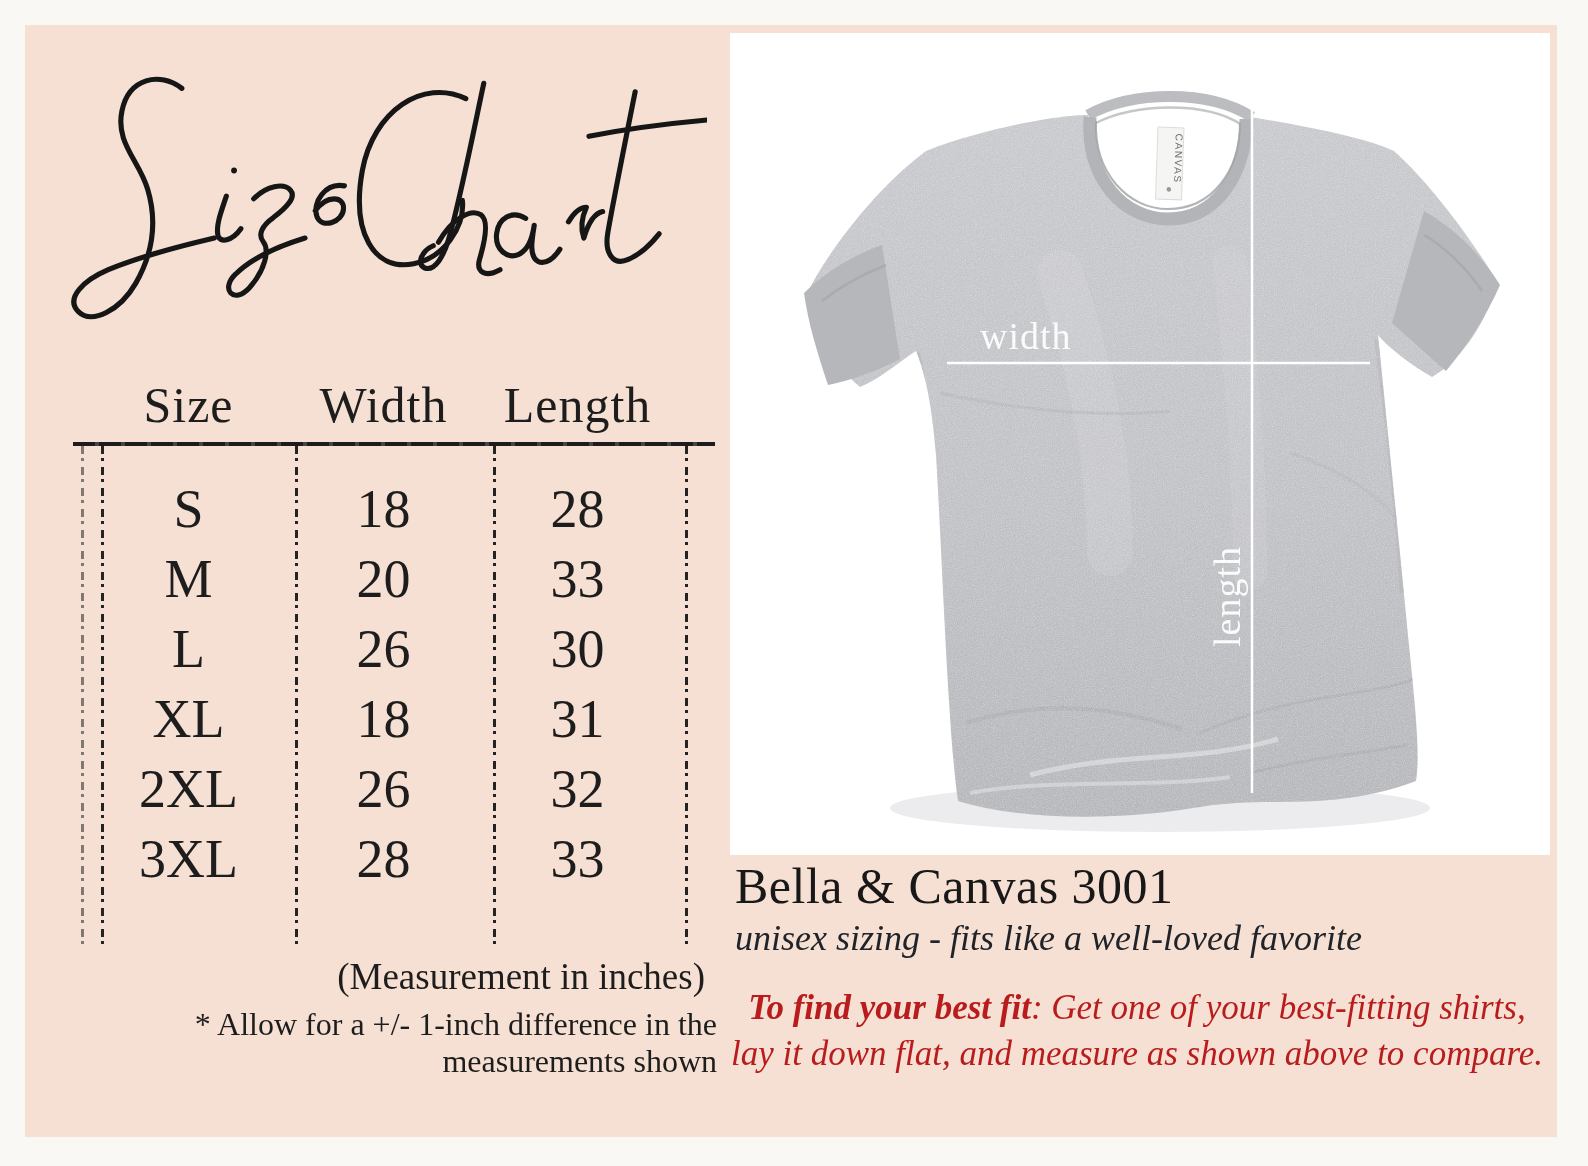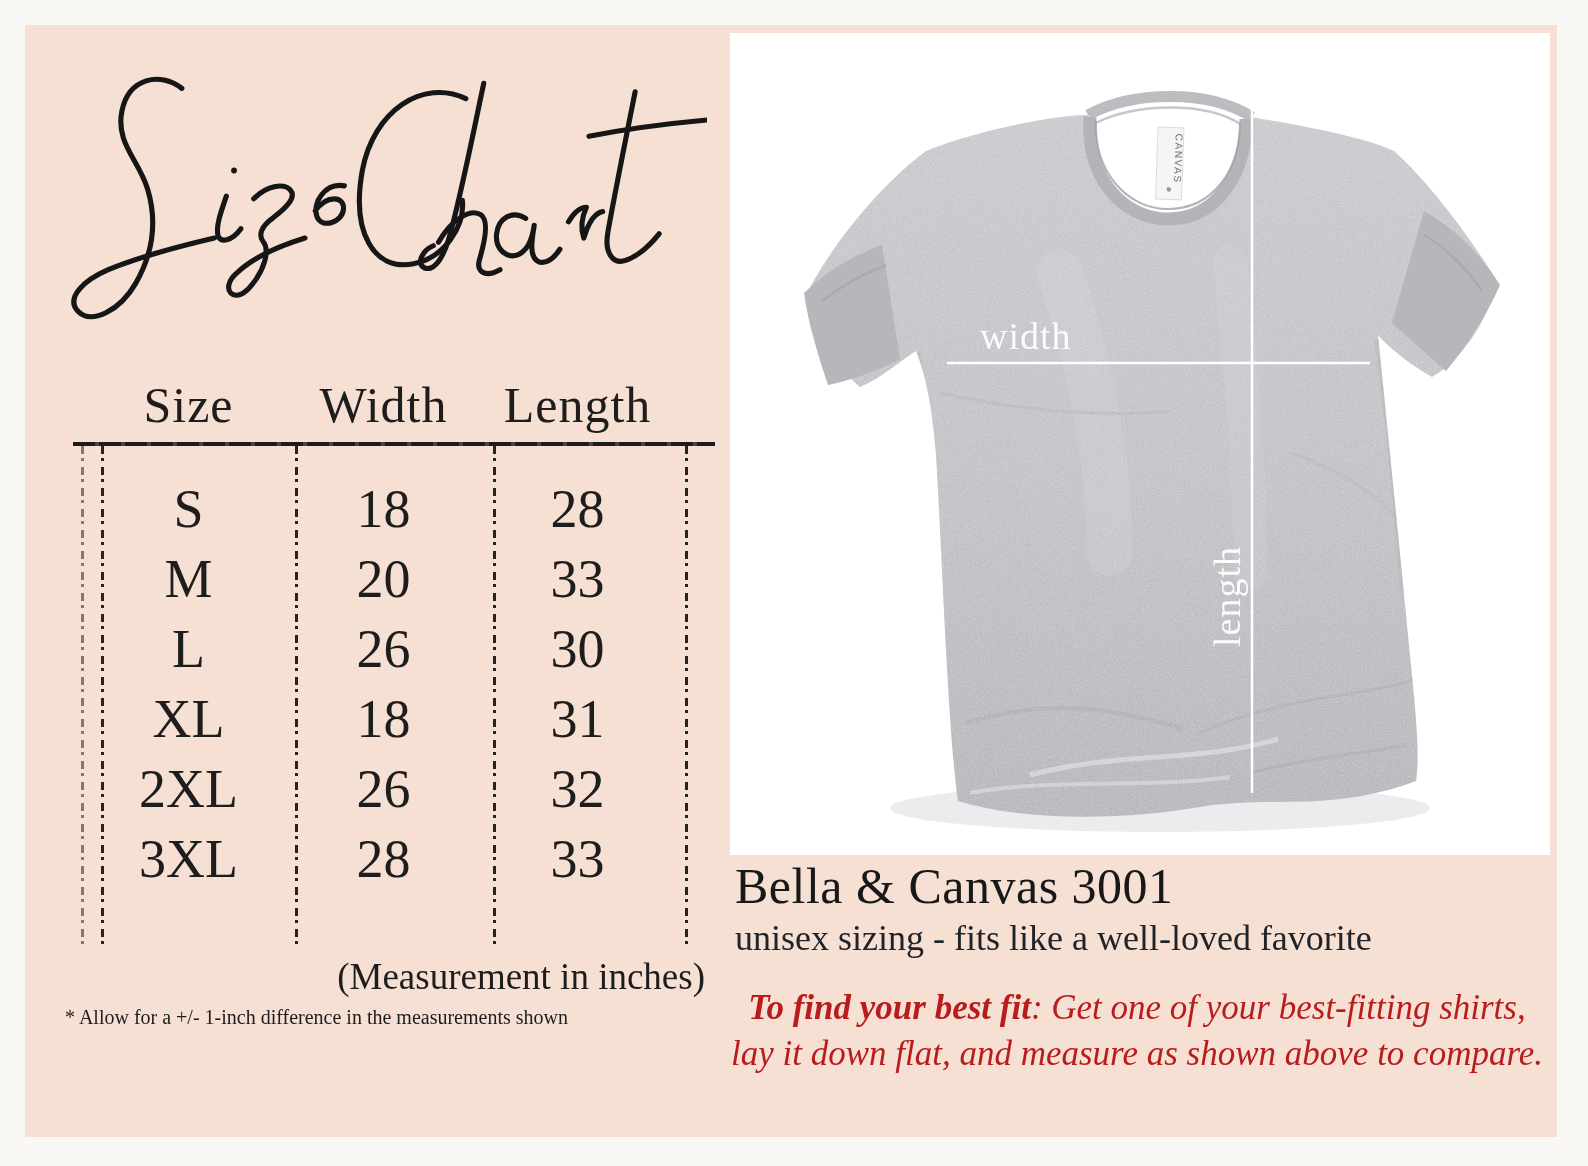--- a/index.html
+++ b/index.html
@@ -27,32 +27,32 @@
   .thead span{font-size:50px;text-align:center;letter-spacing:1px;}
   .rule{position:absolute;left:8px;top:72px;width:642px;height:4px;
         background:repeating-linear-gradient(to right,#1c1c1c 0 22px,#454545 22px 26px);}
   .vline{position:absolute;top:76px;height:500px;width:3px;
          background:repeating-linear-gradient(to bottom,#232323 0 8px,transparent 8px 12px,#232323 12px 15px,transparent 15px 21px);}
   .vline.faint{opacity:.55;}
   .rows{position:absolute;left:25px;top:104px;width:585px;display:grid;
         grid-template-columns:197px 193px 195px;grid-auto-rows:70px;}
   .rows .cell{font-size:54px;display:flex;align-items:center;justify-content:center;}
   .note{position:absolute;left:0;top:585px;width:640px;text-align:right;font-size:37px;}
-  .disclaimer{position:absolute;left:0;top:636px;width:652px;text-align:left;font-size:20px;}
+  .disclaimer{position:absolute;left:0;top:636px;width:652px;text-align:right;font-size:32px;}
 
   
   .photo-box{position:absolute;left:705px;top:8px;width:820px;height:822px;background:#ffffff;}
   .photo-box svg{width:100%;height:100%;display:block;}
   .mlabel{font-family:"Liberation Serif","DejaVu Serif",serif;font-size:38px;fill:#fbfbfb;letter-spacing:1px;}
   .taglabel{font-family:"Liberation Sans","DejaVu Sans",sans-serif;font-size:10px;letter-spacing:1.6px;fill:#6e6f73;}
 
   
   .product-info{position:absolute;left:686px;top:832px;width:852px;}
   .pname{margin:0 0 0 24px;font-size:50px;font-weight:400;letter-spacing:.5px;color:#181818;}
-  .ptag{margin:2px 0 26px 24px;font-size:36px;color:#20242a;}
+  .ptag{margin:2px 0 26px 24px;font-size:36px;font-style:italic;color:#20242a;}
   .fit{margin:0;font-size:35px;font-style:italic;text-align:center;line-height:1.32;color:#b91c1c;}
   .fit strong{font-weight:700;font-style:italic;}
 </style>
 </head>
 <body>
 
 <div class="stage">
   <div class="canvas">
 
     <div class="title-wrap">

